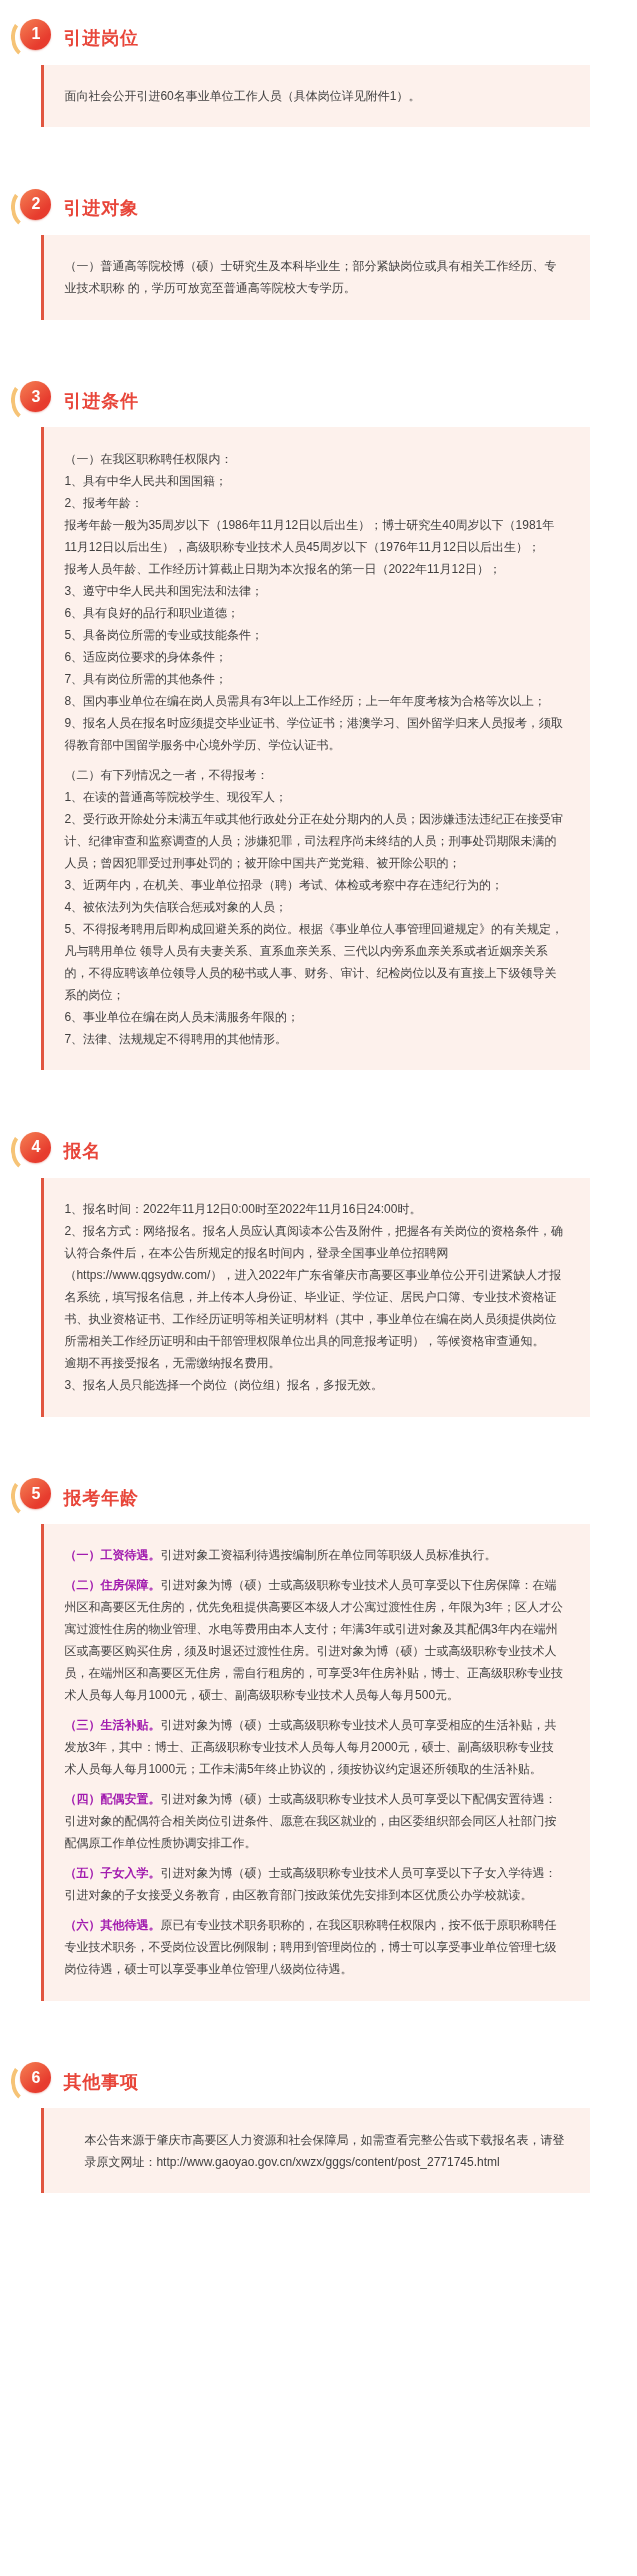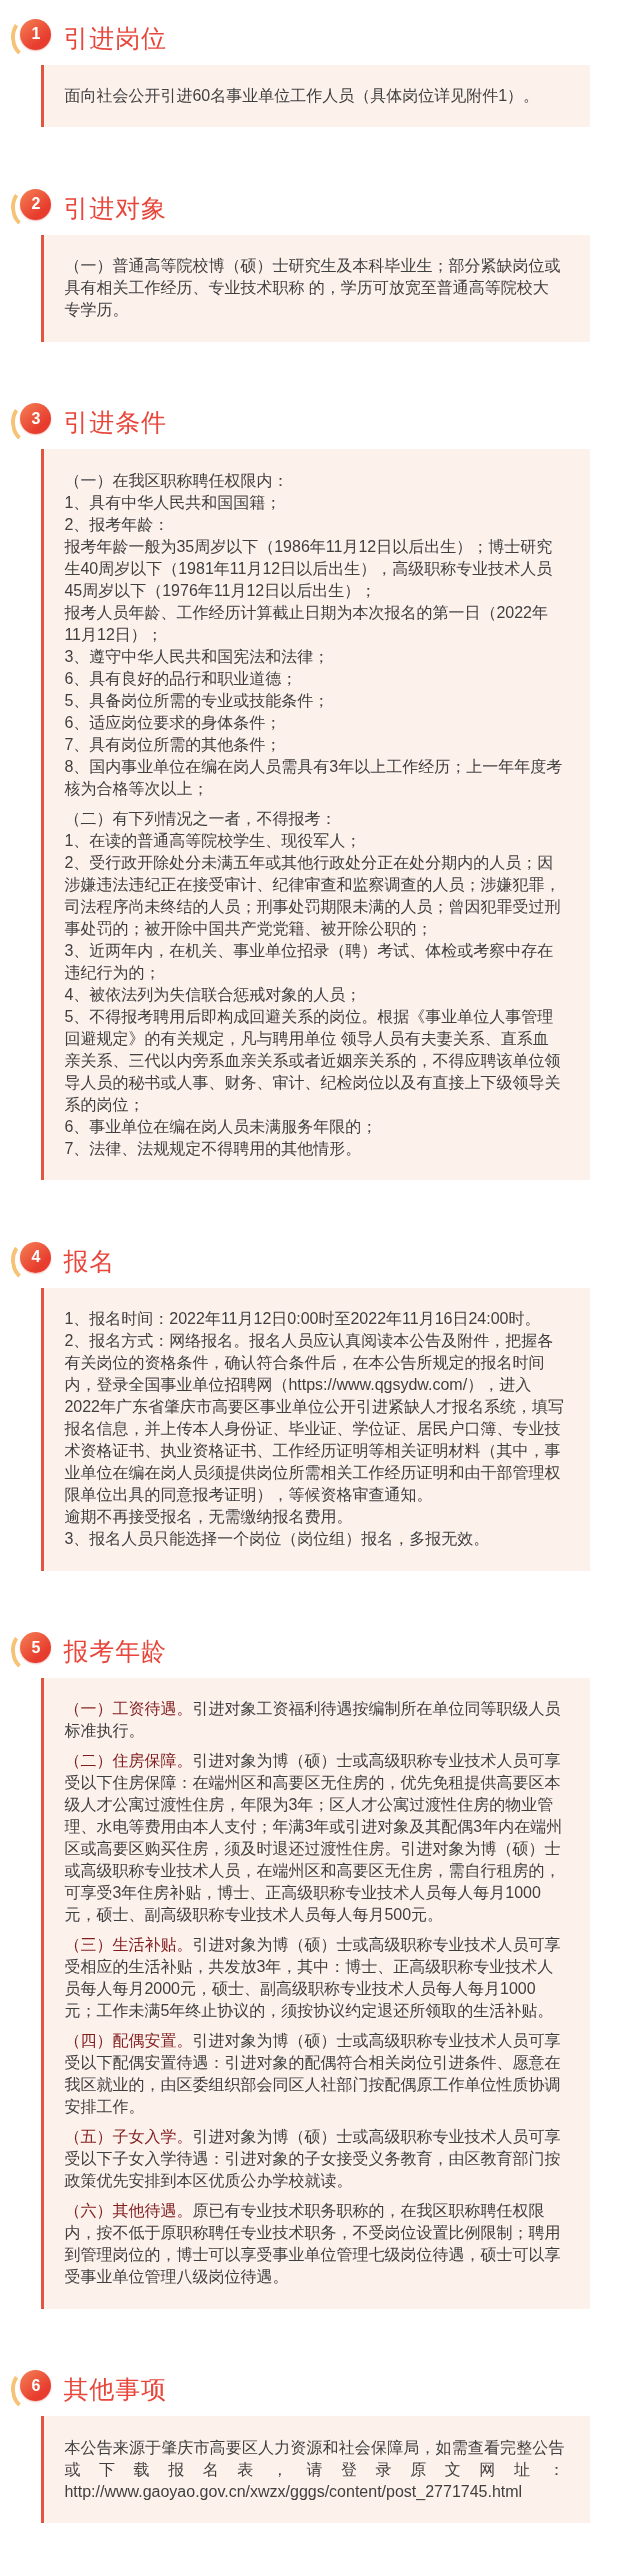--- a/index.html
+++ b/index.html
@@ -38,41 +38,41 @@
   .num{
     position:absolute;left:0;top:0;
     width:31px;height:31px;border-radius:50%;
     background:linear-gradient(140deg,var(--circle-a) 10%,var(--circle-b) 72%);
     color:#ffffff;font-weight:bold;font-size:16px;
     display:flex;align-items:center;justify-content:center;
     box-shadow:0 0.9px 1.7px rgba(200,60,40,0.35);
   }
   .sec-title{
     margin:8px 0 0 12px;
-    font-size:25px;line-height:1;
+    font-size:18px;line-height:1;
     color:var(--accent);
-    font-weight:normal;
+    font-weight:bold;
     letter-spacing:0.9px;
   }
   .sec-body{
     margin:13.6px 48px 0 41px;
     background:var(--box-bg);
     border-left:3.4px solid var(--box-border);
     padding:20.4px 25.5px 20.4px 20.4px;
   }
   .sec-body p{
     margin:0;
-    font-size:16px;
+    font-size:12px;
     line-height:22px;
     color:var(--text);
     word-break:break-word;
   }
   .sec-body p.gap{margin-top:8px;}
-  .sec-body p.justify{text-align:justify;text-align-last:left;}
-  .sec-body b.lead{font-weight:normal;color:#7f1d1d;}
+  .sec-body p.justify{text-align:justify;text-align-last:left;margin-left:20px;}
+  .sec-body b.lead{font-weight:bold;color:#a21caf;}
   .url{white-space:nowrap;}
 </style>
 </head>
 <body>
 
 <div class="page" id="page-root">
   <div class="section">
     <div class="sec-head">
       <span class="badge">
         <span class="arc"></span>
@@ -111,20 +111,21 @@
         <p>1、具有中华人民共和国国籍；</p>
         <p>2、报考年龄：</p>
         <p>报考年龄一般为35周岁以下（1986年11月12日以后出生）；博士研究生40周岁以下（1981年11月12日以后出生），高级职称专业技术人员45周岁以下（1976年11月12日以后出生）；</p>
         <p>报考人员年龄、工作经历计算截止日期为本次报名的第一日（2022年11月12日）；</p>
         <p>3、遵守中华人民共和国宪法和法律；</p>
         <p>6、具有良好的品行和职业道德；</p>
         <p>5、具备岗位所需的专业或技能条件；</p>
         <p>6、适应岗位要求的身体条件；</p>
         <p>7、具有岗位所需的其他条件；</p>
         <p>8、国内事业单位在编在岗人员需具有3年以上工作经历；上一年年度考核为合格等次以上；</p>
+        <p>9、报名人员在报名时应须提交毕业证书、学位证书；港澳学习、国外留学归来人员报考，须取得教育部中国留学服务中心境外学历、学位认证书。</p>
         <p class="gap">（二）有下列情况之一者，不得报考：</p>
         <p>1、在读的普通高等院校学生、现役军人；</p>
         <p>2、受行政开除处分未满五年或其他行政处分正在处分期内的人员；因涉嫌违法违纪正在接受审计、纪律审查和监察调查的人员；涉嫌犯罪，司法程序尚未终结的人员；刑事处罚期限未满的人员；曾因犯罪受过刑事处罚的；被开除中国共产党党籍、被开除公职的；</p>
         <p>3、近两年内，在机关、事业单位招录（聘）考试、体检或考察中存在违纪行为的；</p>
         <p>4、被依法列为失信联合惩戒对象的人员；</p>
         <p>5、不得报考聘用后即构成回避关系的岗位。根据《事业单位人事管理回避规定》的有关规定，凡与聘用单位 领导人员有夫妻关系、直系血亲关系、三代以内旁系血亲关系或者近姻亲关系的，不得应聘该单位领导人员的秘书或人事、财务、审计、纪检岗位以及有直接上下级领导关系的岗位；</p>
         <p>6、事业单位在编在岗人员未满服务年限的；</p>
         <p>7、法律、法规规定不得聘用的其他情形。</p>
       </div>
   </div>

